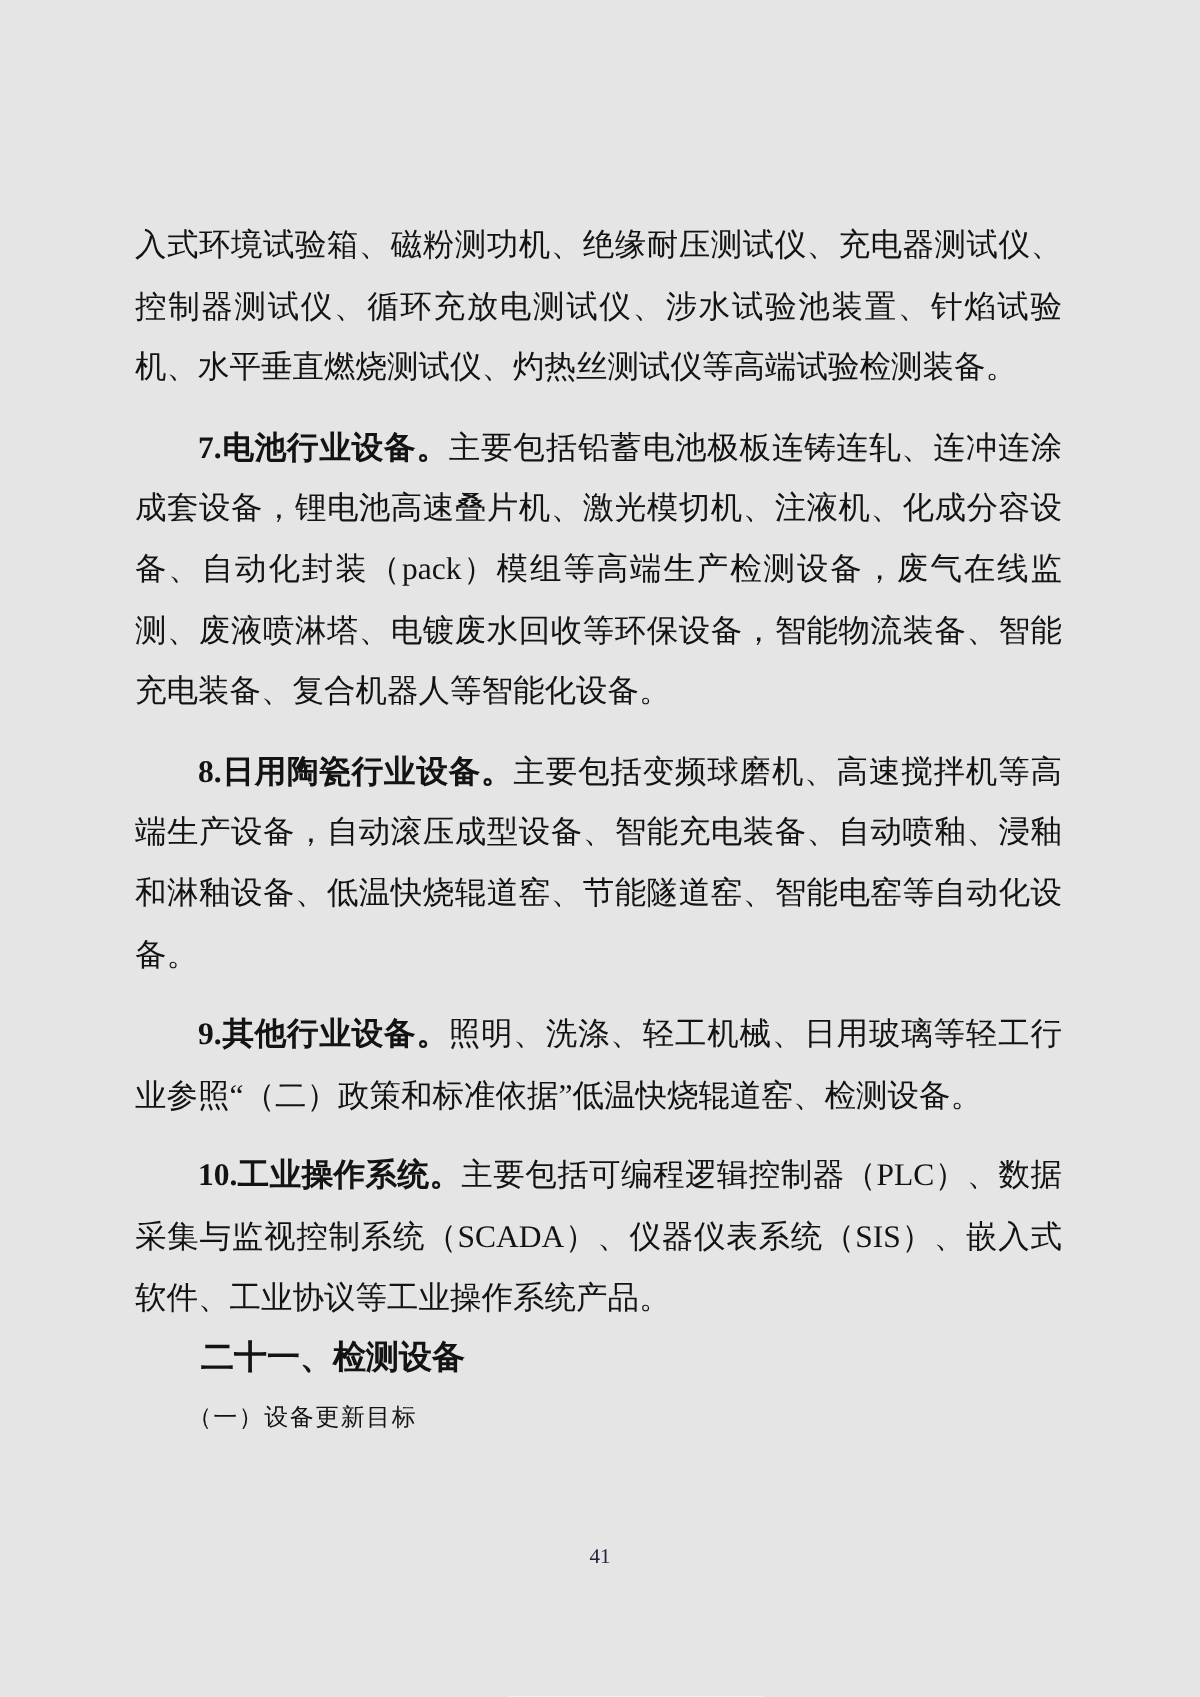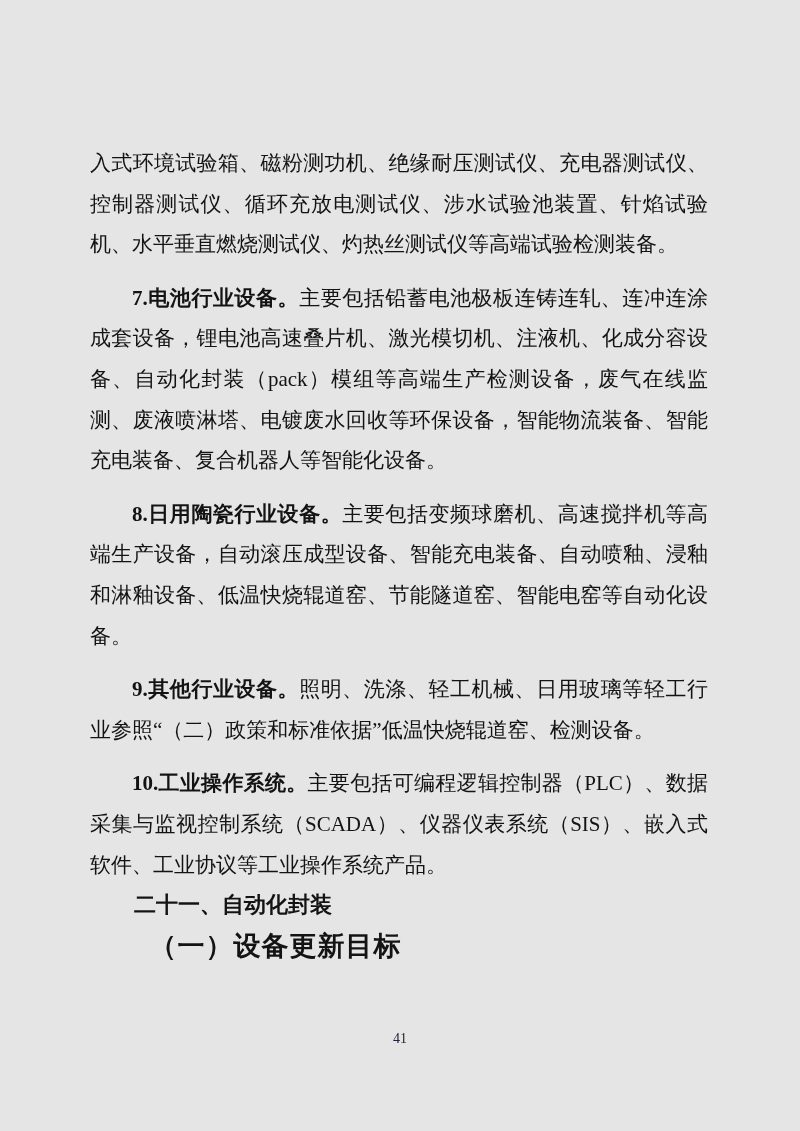--- a/index.html
+++ b/index.html
@@ -35,23 +35,23 @@
     margin: 0;
     font-size: 22px;
     line-height: 40.6px;
     font-weight: bold;
     text-indent: 2em;
     font-family: "Liberation Sans", "DejaVu Sans", sans-serif;
     text-align: left;
   }
   .subsec-heading {
     margin: 0;
-    font-size: 27px;
+    font-size: 16px;
     line-height: 40.6px;
-    font-weight: bold;
+    font-weight: normal;
     text-indent: 2.2em;
     letter-spacing: 1px;
     font-family: "Liberation Serif", "DejaVu Serif", serif;
     text-align: left;
   }
   .pagenum {
     position: absolute;
     left: 0;
     right: 0;
     top: 1031px;
@@ -71,20 +71,20 @@
 
     <p class="para indent"><span class="lead">7.电池行业设备。</span><span>主要包括铅蓄电池极板连铸连轧、连冲连涂成套设备，锂电池高速叠片机、激光模切机、注液机、化成分容设备、自动化封装（pack）模组等高端生产检测设备，废气在线监测、废液喷淋塔、电镀废水回收等环保设备，智能物流装备、智能充电装备、复合机器人等智能化设备。</span></p>
 
     <p class="para indent"><span class="lead">8.日用陶瓷行业设备。</span><span>主要包括变频球磨机、高速搅拌机等高端生产设备，自动滚压成型设备、智能充电装备、自动喷釉、浸釉和淋釉设备、低温快烧辊道窑、节能隧道窑、智能电窑等自动化设备。</span></p>
 
     <p class="para indent"><span class="lead">9.其他行业设备。</span><span>照明、洗涤、轻工机械、日用玻璃等轻工行业参照“（二）政策和标准依据”低温快烧辊道窑、检测设备。</span></p>
 
     <p class="para indent"><span class="lead">10.工业操作系统。</span><span>主要包括可编程逻辑控制器（PLC）、数据采集与监视控制系统（SCADA）、仪器仪表系统（SIS）、嵌入式软件、工业协议等工业操作系统产品。</span></p>
 
 
-    <h2 class="sec-heading">二十一、自动化封装</h2>
+    <h2 class="sec-heading">二十一、检测设备</h2>
 
     <h3 class="subsec-heading">（一）设备更新目标</h3>
 
   </div>
 
   <div class="pagenum">41</div>
 </div>
 
 </body></html>

